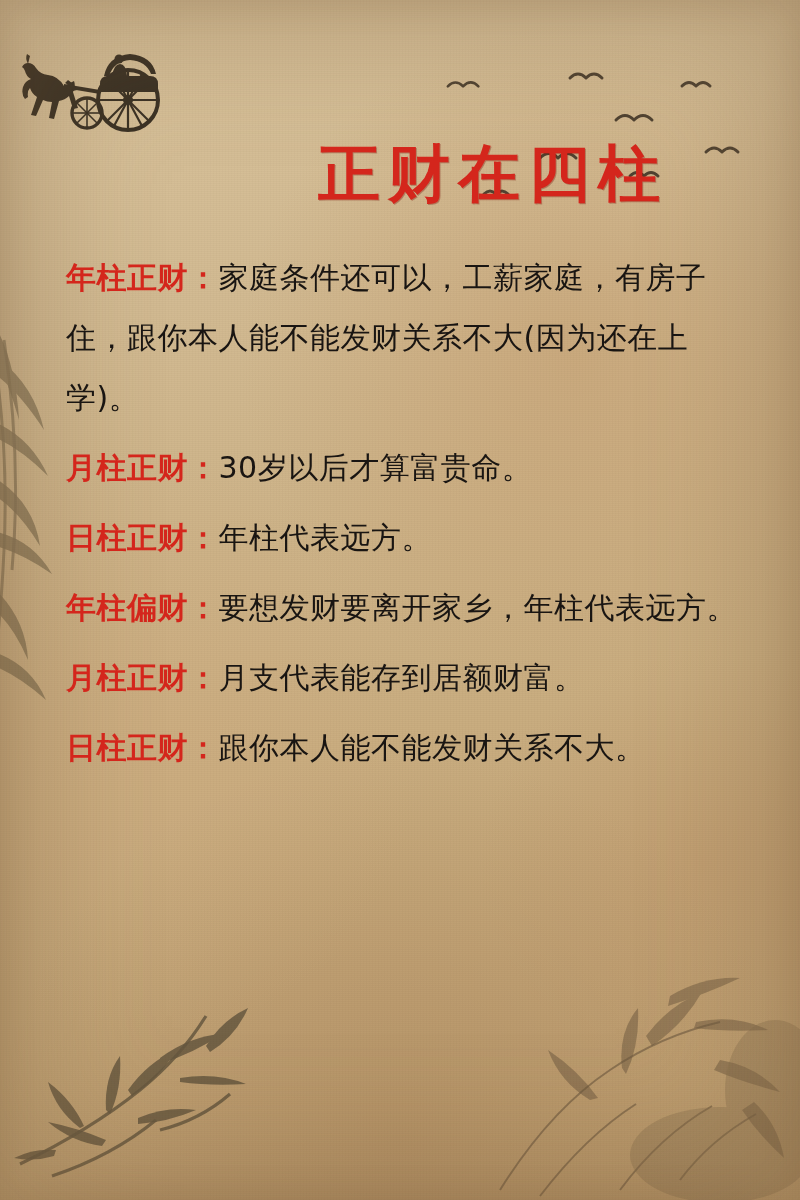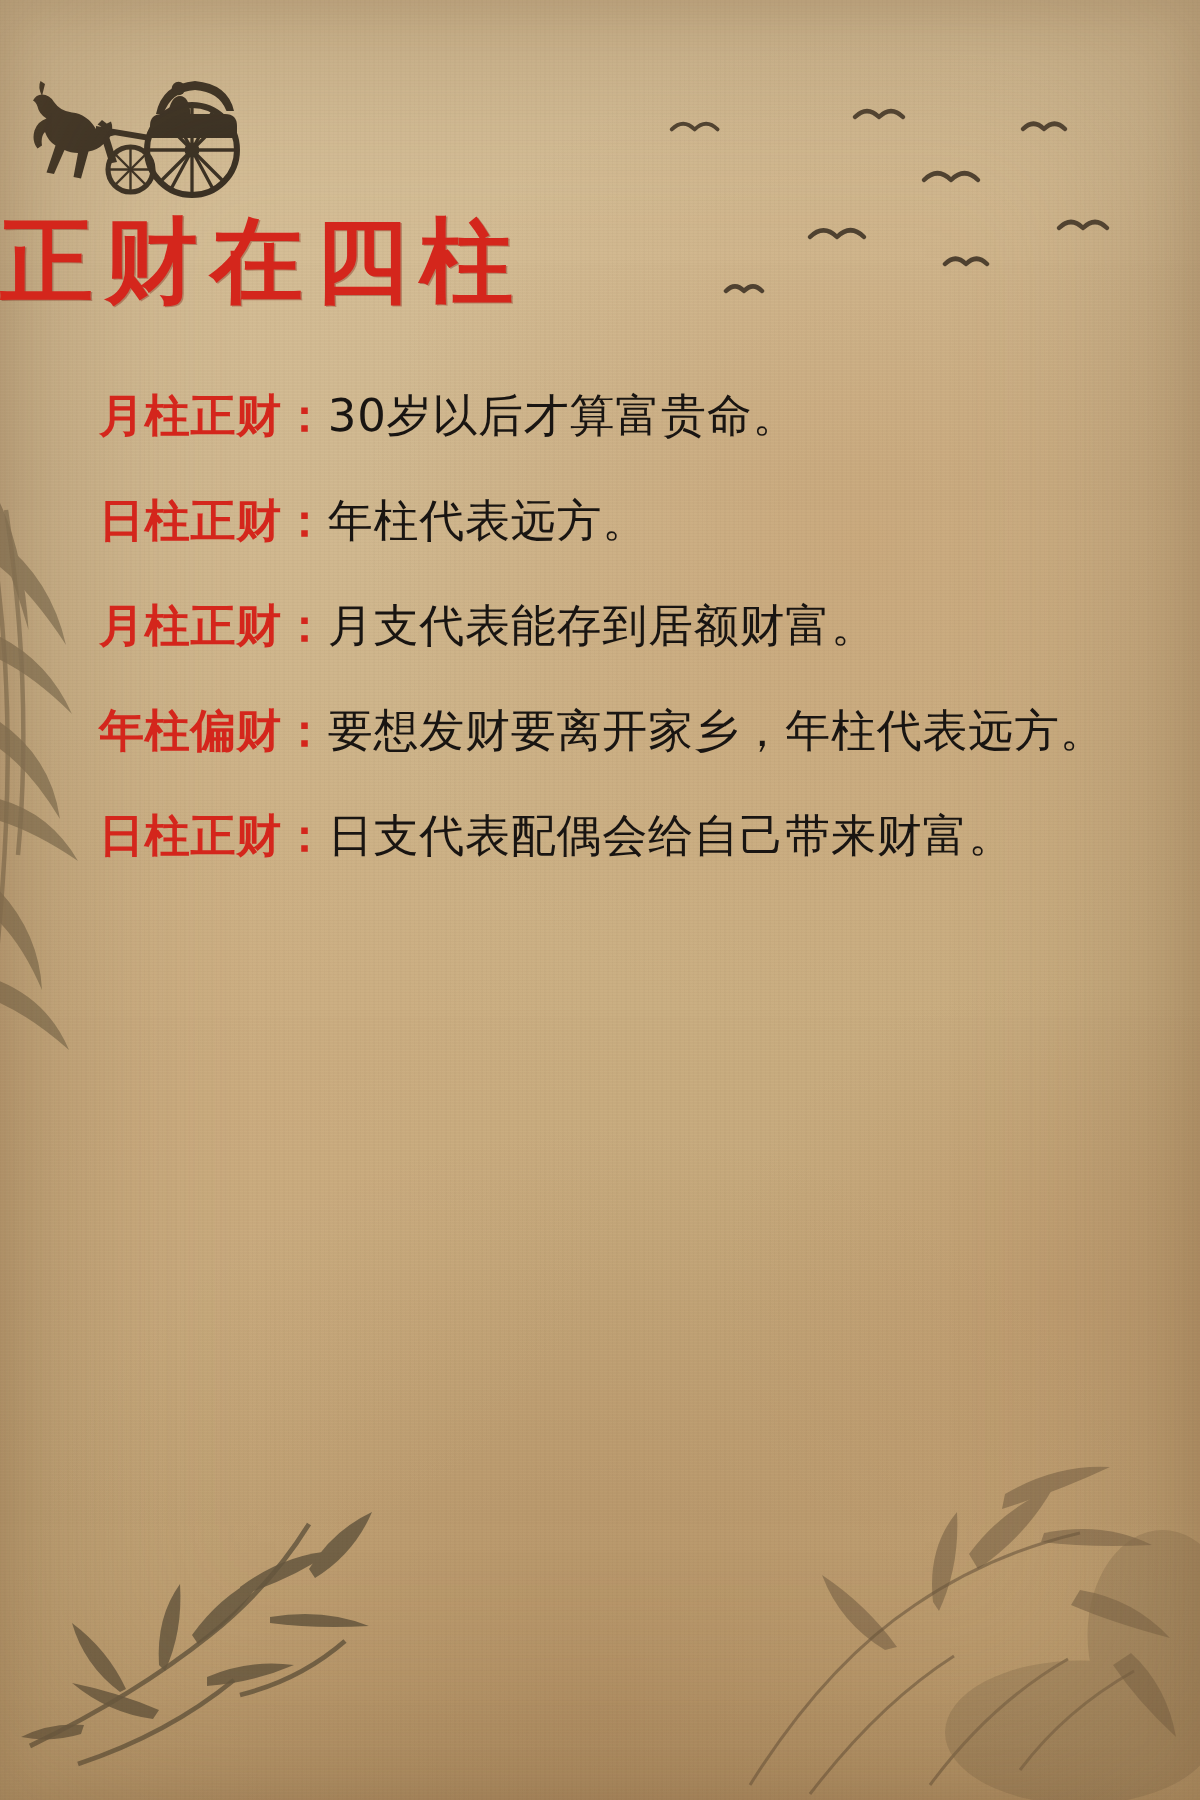--- a/index.html
+++ b/index.html
@@ -97,21 +97,21 @@
     width: 330px;
     height: 170px;
     opacity: 0.85;
   }
 
   #title {
     position: absolute;
     top: 132px;
     left: 0;
     width: 668px;
-    text-align: left;
+    text-align: right;
     font-family: "DejaVu Serif", "Liberation Serif", serif;
     font-weight: bold;
     font-size: 62px;
     letter-spacing: 8px;
     color: #d4261c;
     text-shadow: 1px 1px 0 rgba(120,20,10,0.35);
   }
 
   #content {
     position: absolute;
@@ -252,37 +252,40 @@
     </g>
   </svg>
 
   <div id="grain"></div>
   <div id="vignette"></div>
 
   <div id="title">正财在四柱</div>
 
   <div id="content">
 
+    <div class="entry wide">
+      <span class="lead">年柱正财：</span><span class="body">家庭条件还可以，工薪家庭，有房子住，跟你本人能不能发财关系不大(因为还在上学)。</span>
+    </div>
 
     <div class="entry">
       <span class="lead">月柱正财：</span><span class="body">30岁以后才算富贵命。</span>
     </div>
 
     <div class="entry">
       <span class="lead">日柱正财：</span><span class="body">年柱代表远方。</span>
     </div>
 
 
     <div class="entry">
+      <span class="lead">年柱偏财：</span><span class="body">要想发财要离开家乡，年柱代表远方。</span>
+    </div>
+
+    <div class="entry">
       <span class="lead">月柱正财：</span><span class="body">月支代表能存到居额财富。</span>
     </div>
 
     <div class="entry">
-      <span class="lead">年柱偏财：</span><span class="body">要想发财要离开家乡，年柱代表远方。</span>
-    </div>
-
-    <div class="entry">
-      <span class="lead">日柱正财：</span><span class="body">日支代表配偶会给自己带来财富。</span>
+      <span class="lead">日柱正财：</span><span class="body">跟你本人能不能发财关系不大。</span>
     </div>
 
 
   </div>
 </div>
 
 </body></html>

